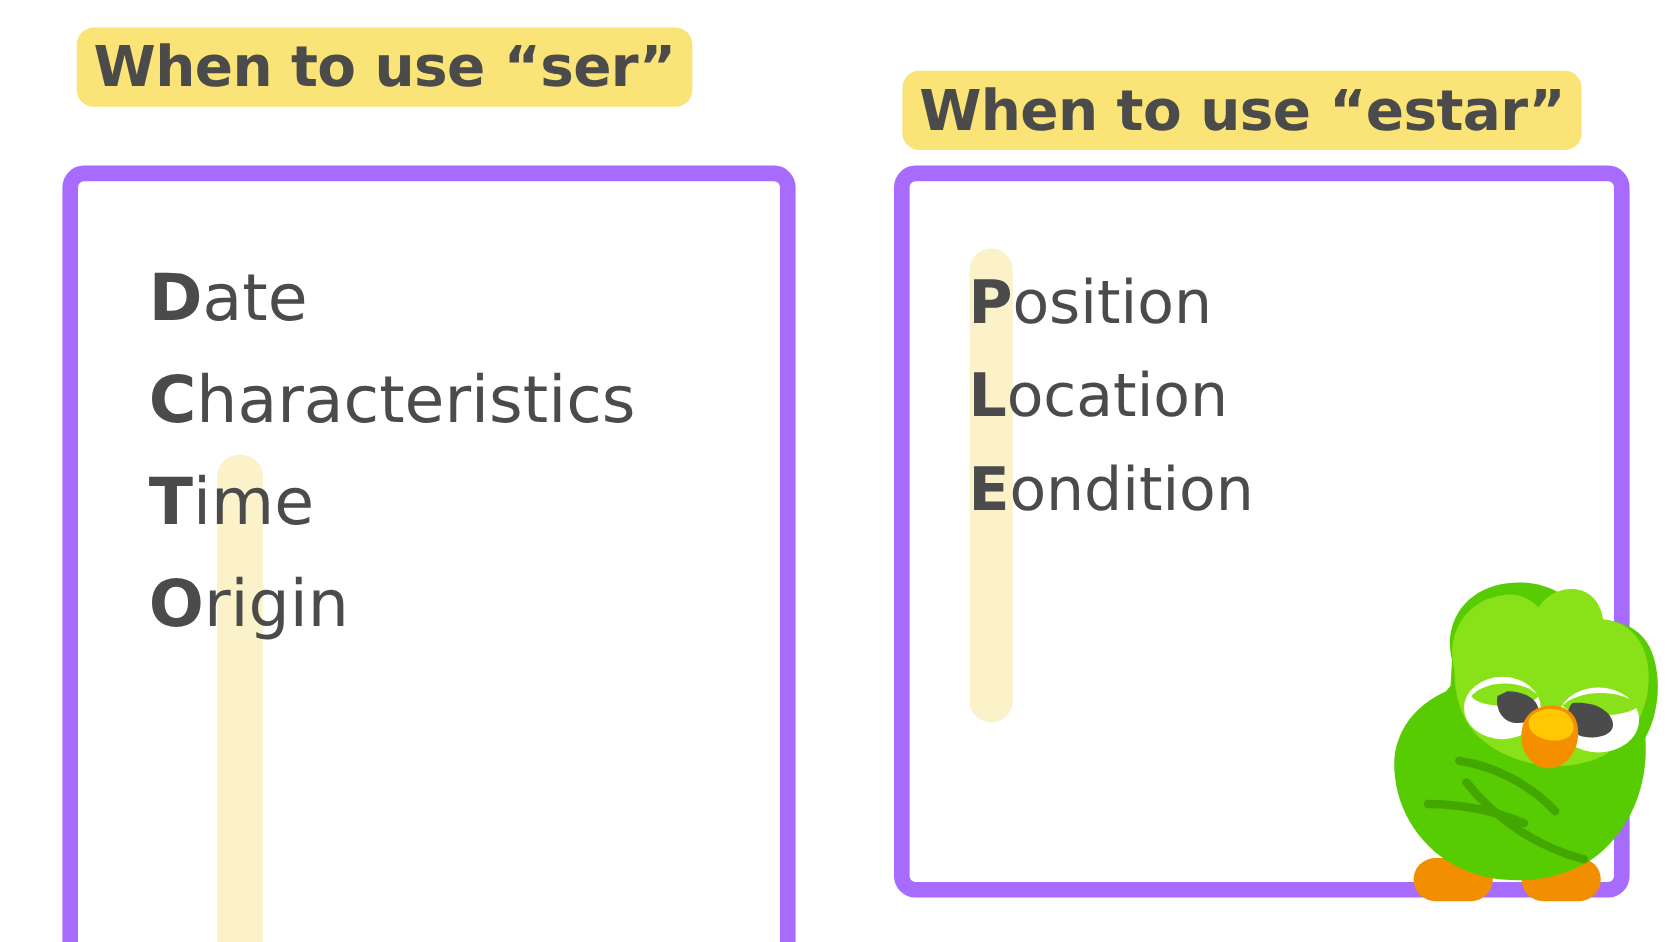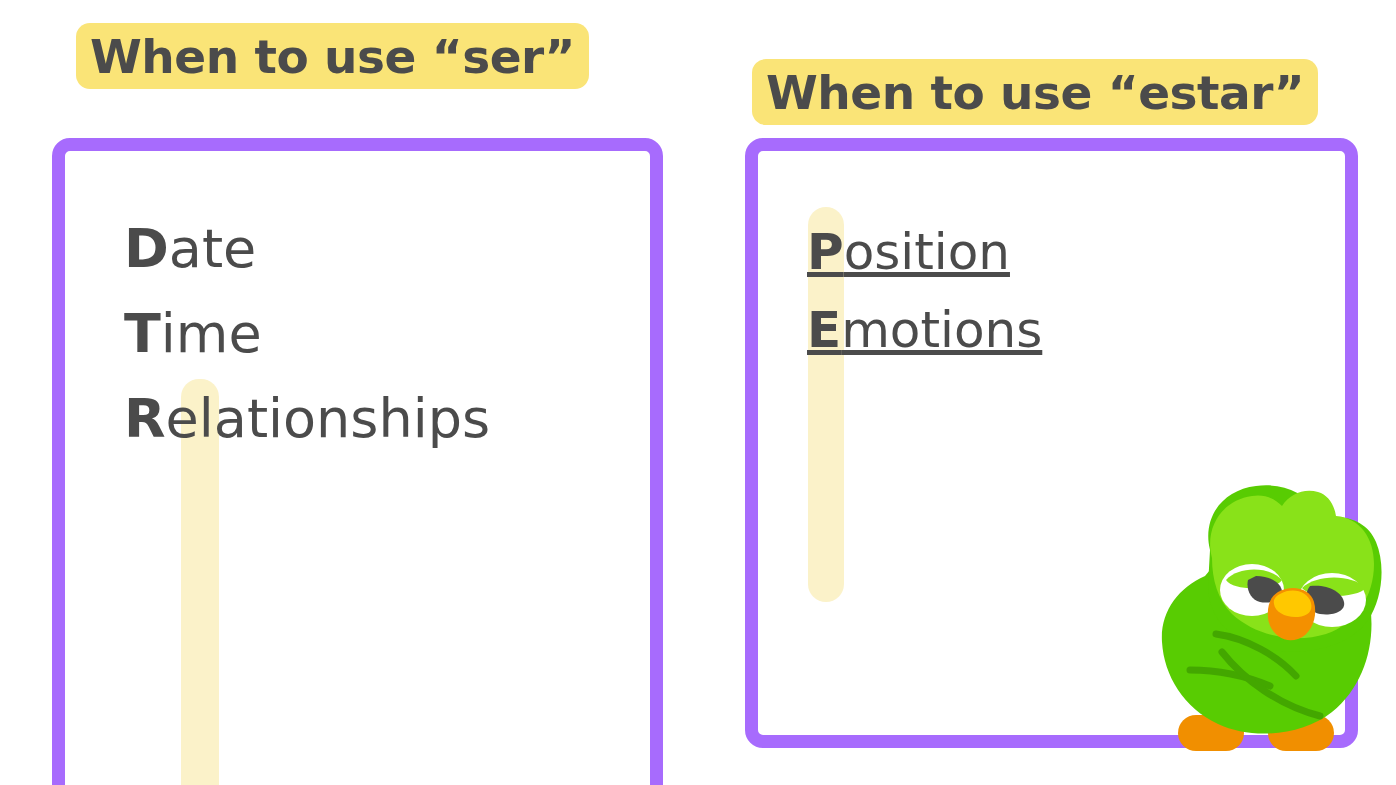--- a/index.html
+++ b/index.html
@@ -33,21 +33,21 @@
     border-radius: 14px;
     font-weight: 700;
     font-size: 47px;
     letter-spacing: -0.5px;
     color: #4b4b4b;
     white-space: nowrap;
     line-height: 1;
     padding: 0 14px;
     box-sizing: border-box;
   }
-  #title-ser   { left: 76px;  top: 23px; height: 66px; }
+  #title-ser   { left: 64px;  top: 23px; height: 66px; }
   #title-estar { left: 752px; top: 23px; height: 66px; margin-top: 36px; }
 
   
   .card {
     position: absolute;
     background: #ffffff;
     border: 13px solid #a76bfd;
     border-radius: 18px;
     box-sizing: border-box;
   }
@@ -71,21 +71,21 @@
   #list-doctor { left: 59px;  top: 55px; }
   #list-placer { left: 49px;  top: 62px; }
 
   .mnemonic li {
     position: relative;
     white-space: nowrap;
     color: #4b4b4b;
     z-index: 2;
   }
   #list-doctor li { font-size: 54px; line-height: 85px; }
-  #list-placer li { font-size: 50px; line-height: 78px; text-decoration: underline; }
+  #list-placer li { font-size: 50px; line-height: 78px; }
 
   .mnemonic li .initial {
     font-weight: 700;
   }
   .mnemonic li .rest {
     font-weight: 400;
   }
 
   
   .initial-highlight {
@@ -115,37 +115,43 @@
 
   <div class="title-badge" id="title-ser">When to use “ser”</div>
 
   <div class="card" id="card-ser">
     <div class="initial-highlight" id="hl-doctor"></div>
     <ul class="mnemonic" id="list-doctor">
       <li>
         <span class="initial">D</span><span class="rest">ate</span>
       </li>
       <li>
+        <span class="initial">C</span><span class="rest">haracteristics</span>
+      </li>
+      <li>
         <span class="initial">T</span><span class="rest">ime</span>
       </li>
       <li>
-        <span class="initial">R</span><span class="rest">elationships</span>
+        <span class="initial">O</span><span class="rest">rigin</span>
       </li>
     </ul>
   </div>
 
   <div class="title-badge" id="title-estar">When to use “estar”</div>
 
   <div class="card" id="card-estar">
     <ul class="mnemonic" id="list-placer">
       <li>
         <span class="initial">P</span><span class="rest">osition</span>
       </li>
       <li>
-        <span class="initial">E</span><span class="rest">motions</span>
+        <span class="initial">L</span><span class="rest">ocation</span>
+      </li>
+      <li>
+        <span class="initial">E</span><span class="rest">ondition</span>
       </li>
     </ul>
   </div>
 
   <div class="initial-highlight" id="hl-placer"></div>
 
   <div id="duo">
     <svg viewBox="0 0 236 290" xmlns="http://www.w3.org/2000/svg">
 
       <g>

